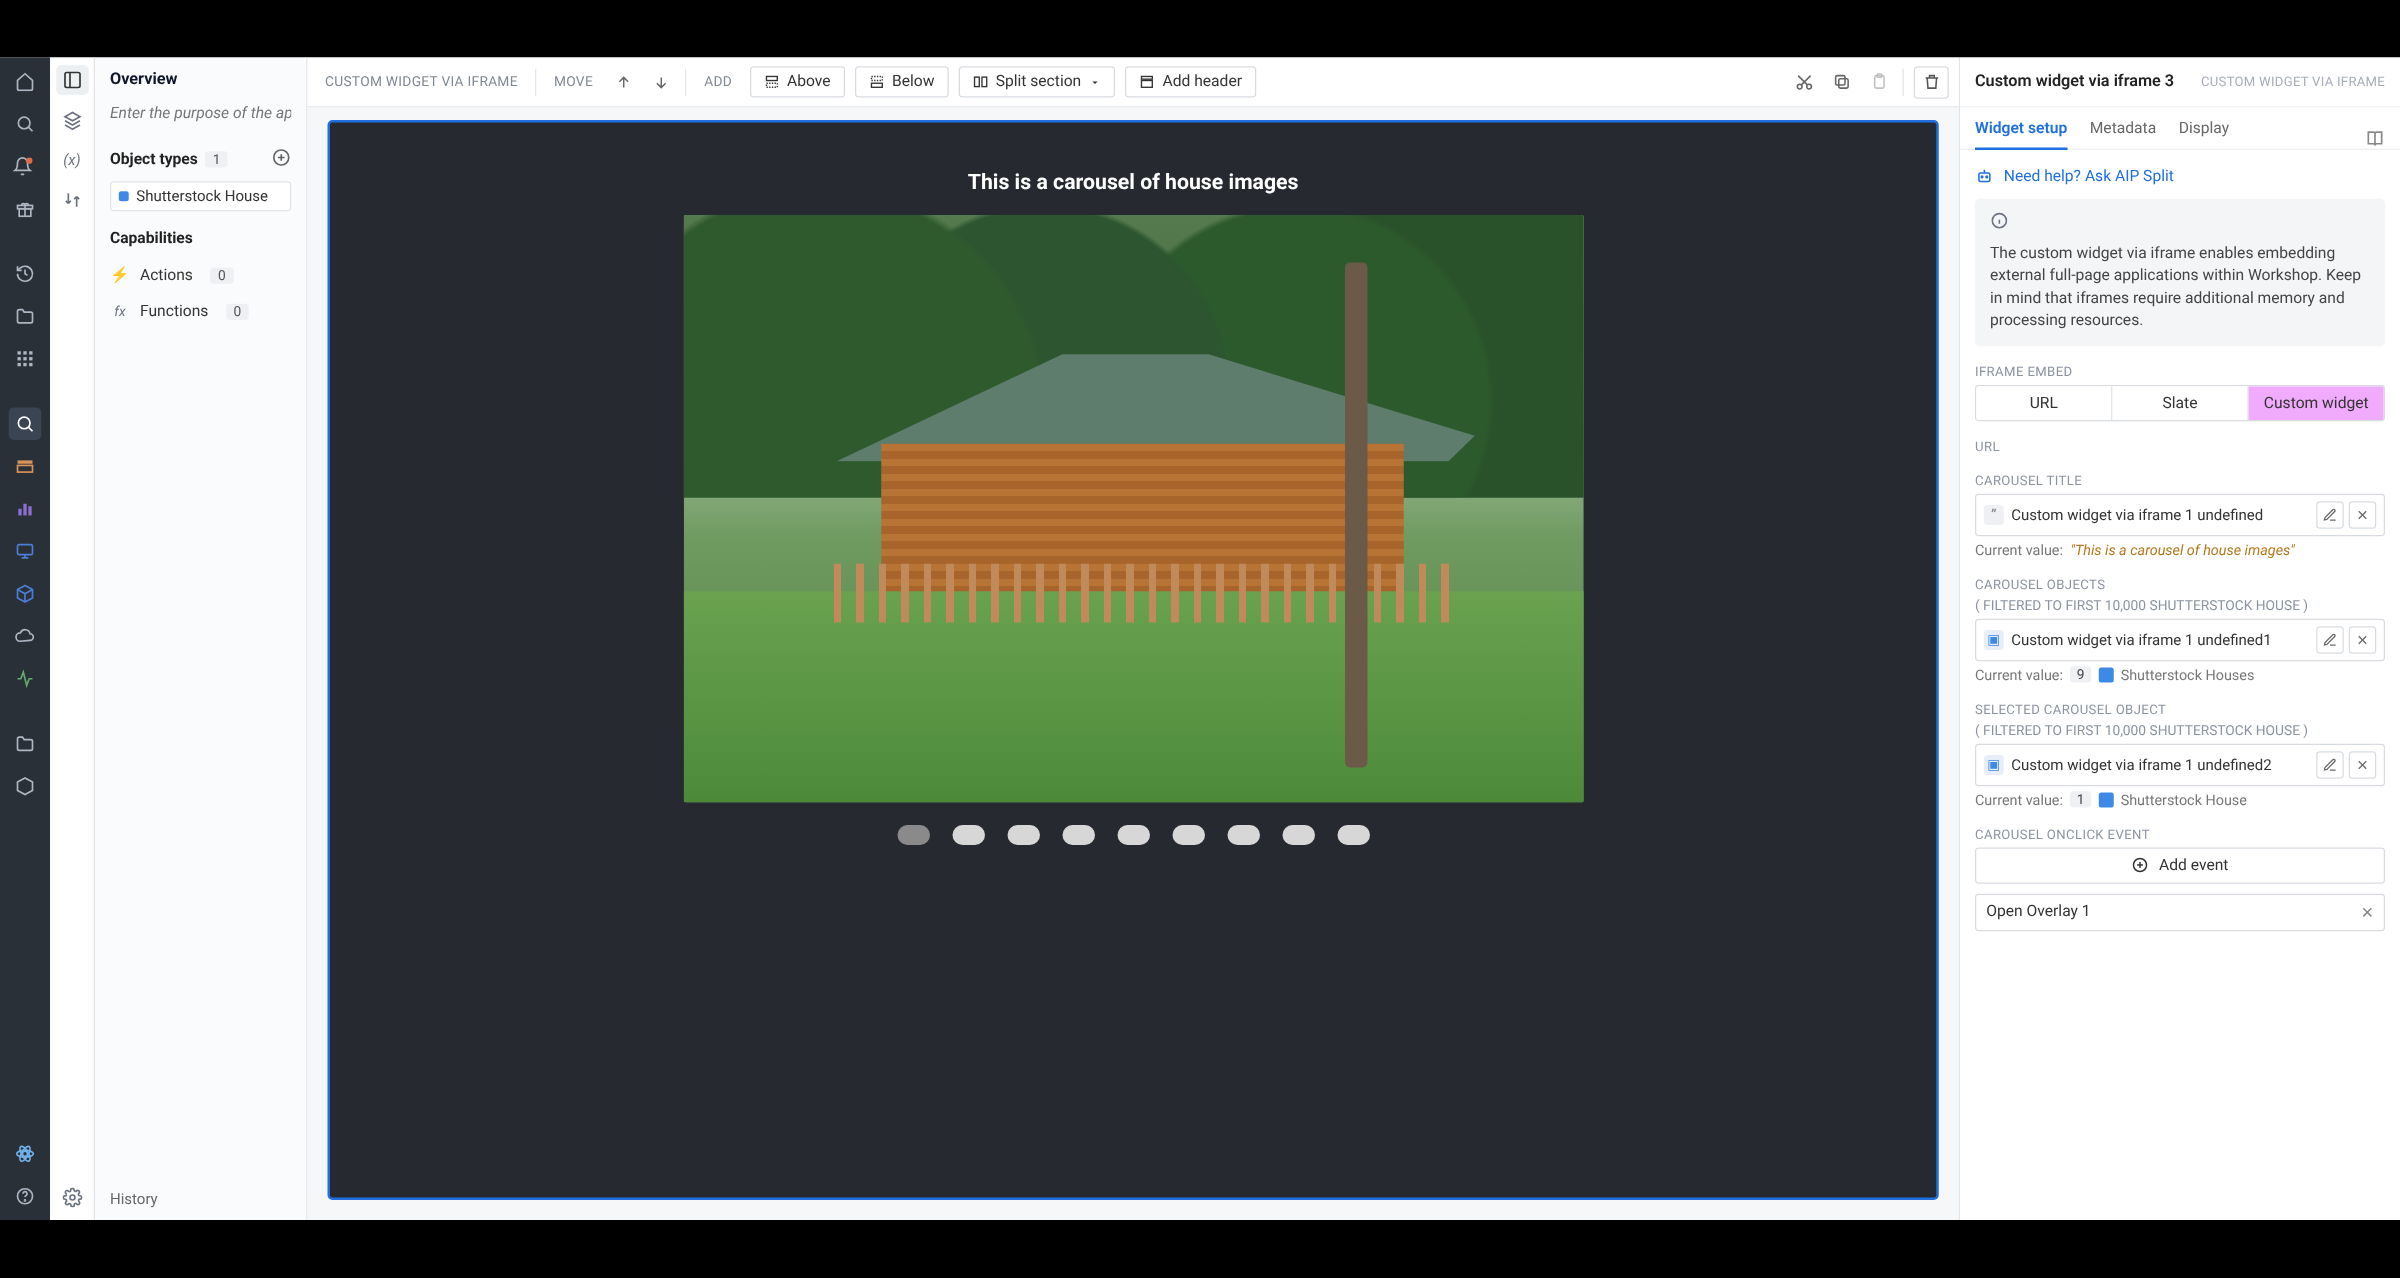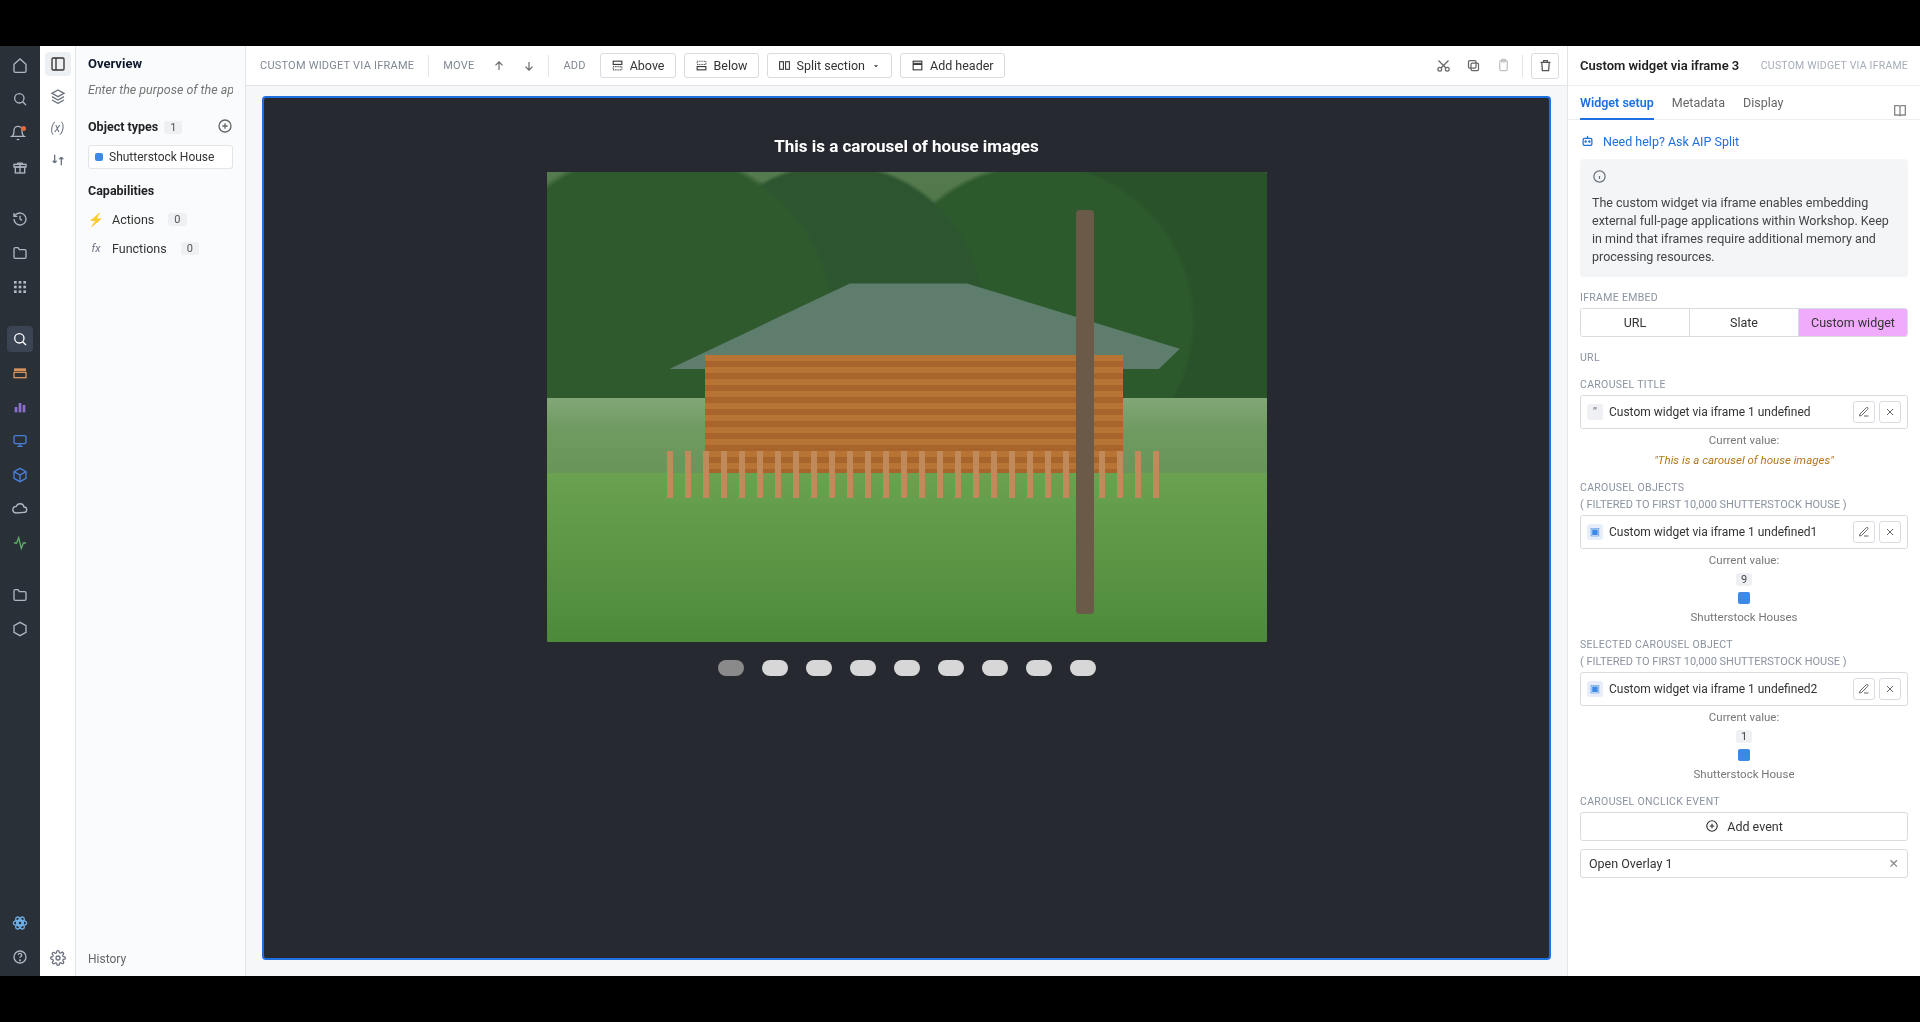--- a/index.html
+++ b/index.html
@@ -87,21 +87,21 @@
 .segbtns { display:flex; border:1px solid #d8dce1; border-radius:3px; overflow:hidden; }
 .segbtns .seg { flex:1; text-align:center; font-size:12.5px; color:#333; padding:6px 0; cursor:pointer; background:#fff; border-right:1px solid #d8dce1; }
 .segbtns .seg:last-child { border-right:none; }
 .segbtns .seg.on { background:#f0abfc; font-weight:400; }
 .txtinput { width:100%; border:1px solid #d8dce1; border-radius:3px; padding:6px 8px; font-size:12.5px; color:#333; outline:none; background:#fff; }
 .field-preview { display:flex; align-items:center; gap:6px; border:1px solid #d8dce1; border-radius:3px; padding:5px 6px; background:#fff; font-size:12px; color:#333; }
 .field-preview .cube { width:16px; height:16px; background:#e8eef9; border-radius:3px; display:flex; align-items:center; justify-content:center; color:#3c8ae6; font-size:11px; }
 .field-preview .quote { width:16px; height:16px; background:#eef0f3; border-radius:3px; display:flex; align-items:center; justify-content:center; color:#888; font-size:11px; font-weight:700; }
 .field-actions { margin-left:auto; display:flex; gap:4px; }
 .mini-icn { width:22px; height:22px; display:flex; align-items:center; justify-content:center; border:1px solid #d8dce1; border-radius:3px; color:#666; cursor:pointer; background:#fff; }
-.cv-row { font-size:11.5px; color:#777; margin-top:4px; display:flex; align-items:center; gap:6px; flex-wrap:wrap;flex-direction:column; }
+.cv-row { font-size:11.5px; color:#777; margin-top:4px; display:flex; align-items:center; gap:6px; flex-wrap:wrap; }
 .cv-row .nbadge { background:#eef0f3; padding:0 5px; border-radius:3px; color:#444; font-size:11px; }
 .cv-row .bluebadge { background:#3c8ae6; width:12px; height:12px; border-radius:2px; display:inline-block; }
 .cv-row .val { color:#b4771a; font-style:italic; }
 .filterline { font-size:11px; color:#8b93a1; margin-top:2px; }
 .event-row { display:flex; align-items:center; justify-content:space-between; border:1px solid #d8dce1; border-radius:3px; padding:6px 8px; font-size:12.5px; color:#333; margin-top:8px; }
 .addevent { display:flex; align-items:center; justify-content:center; gap:8px; border:1px solid #d8dce1; border-radius:3px; padding:6px 0; font-size:12.5px; color:#333; cursor:pointer; }
 svg { display:block; }
 </style>
 </head>
 <body>

